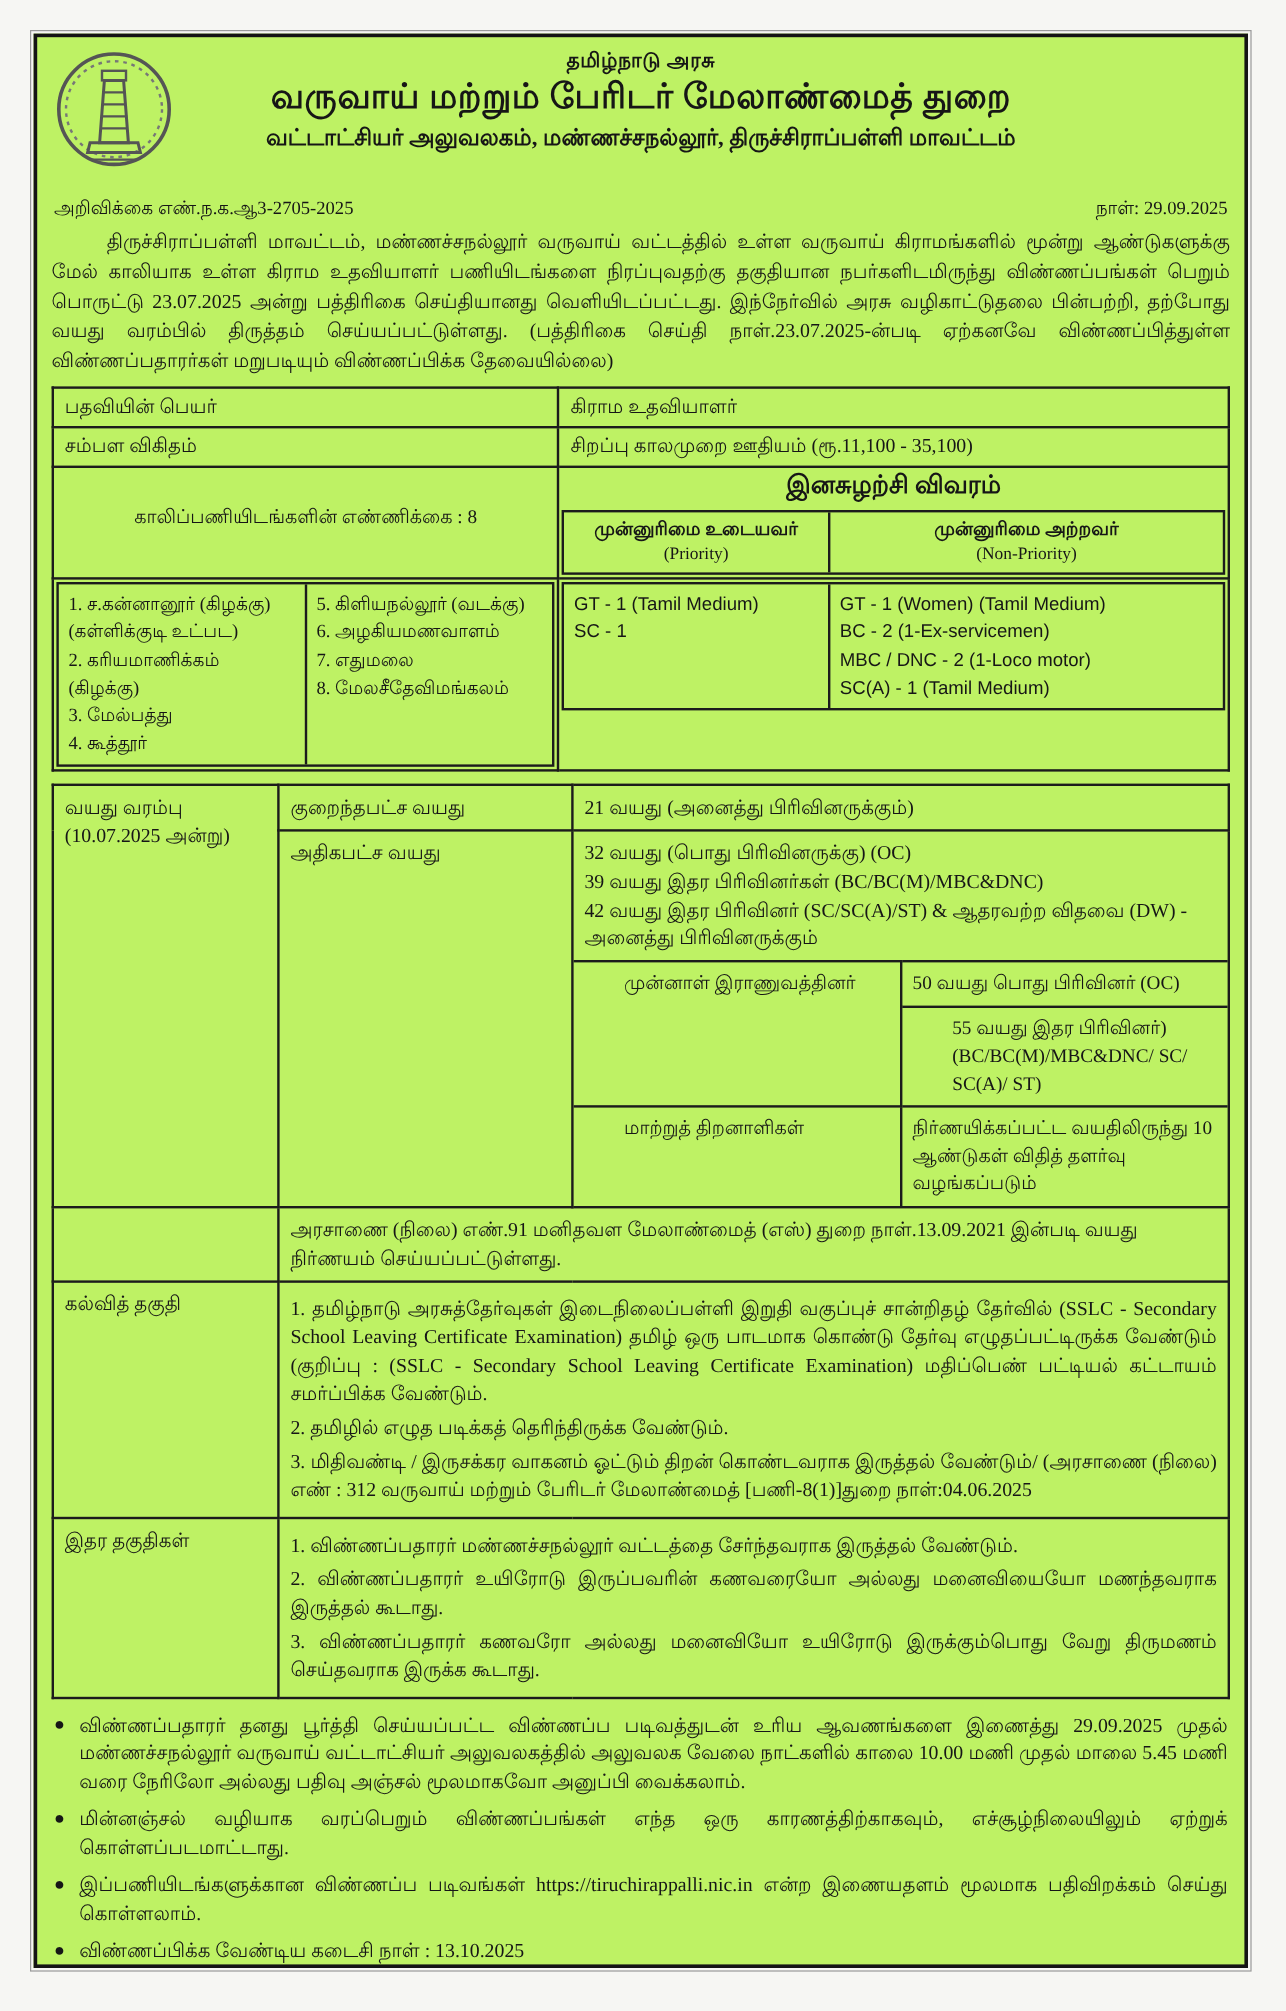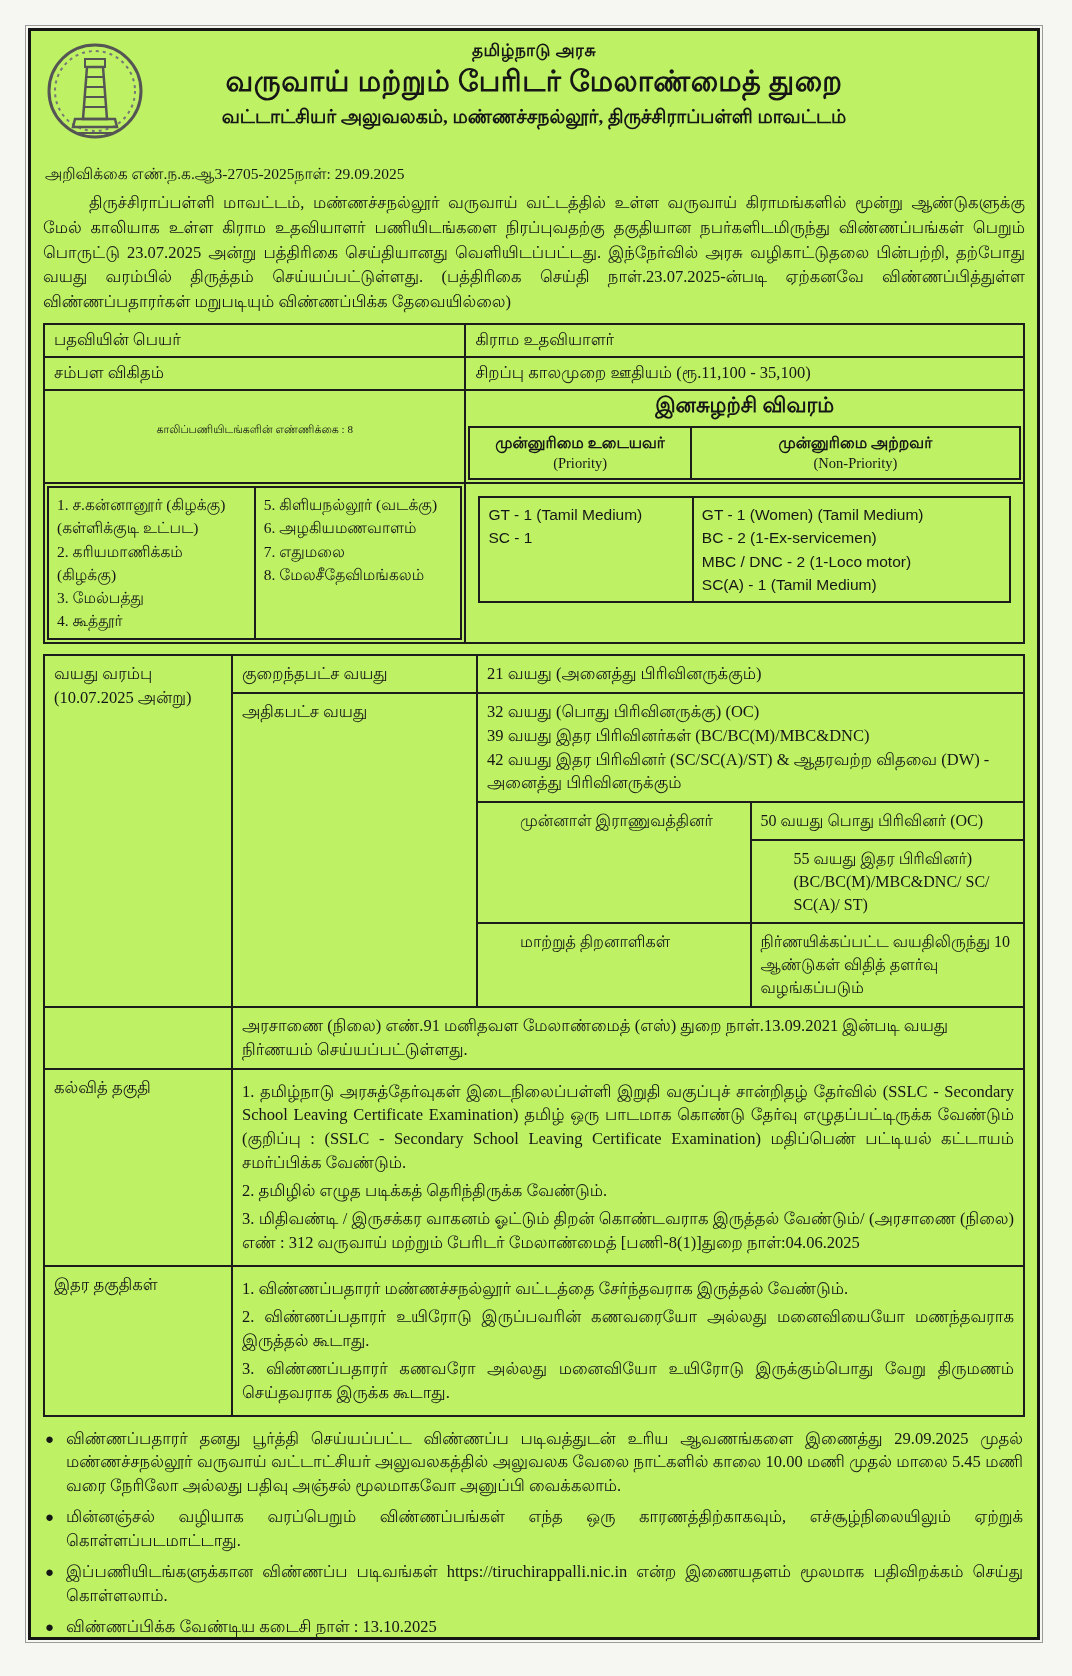--- a/index.html
+++ b/index.html
@@ -19,38 +19,38 @@
     background:#bef264;
     padding:6px 12px 8px 12px;
     overflow:hidden;
   }
   
   .hdr{position:relative;text-align:center;padding-top:4px;min-height:118px;}
   .emblem{position:absolute;left:2px;top:4px;width:100px;height:104px;}
   .govt-line{font-size:17px;font-weight:bold;letter-spacing:.5px;}
   .dept-line{font-size:29px;font-weight:bold;margin-top:3px;letter-spacing:.5px;}
   .office-line{font-size:19px;font-weight:bold;margin-top:4px;}
-  .notice-row{display:flex;justify-content:flex-start;font-size:15.5px;margin-top:6px;padding:0 2px;}
+  .notice-row{display:flex;justify-content:space-between;font-size:15.5px;margin-top:6px;padding:0 2px;}
   
   .intro{font-size:16.5px;line-height:1.5;text-align:justify;text-indent:46px;margin-top:6px;}
   
   table{border-collapse:collapse;width:100%;}
   .tblA{margin-top:8px;border-radius:24px;}
   .tblA td{border:2px solid #1c1c1c;font-size:16.5px;padding:5px 9px;vertical-align:top;}
   .tblA .c1{width:43%;}
-  .tblA .count-cell{text-align:center;vertical-align:top;padding-top:32px;font-size:11px;}
+  .tblA .count-cell{text-align:center;vertical-align:top;padding-top:32px;font-size:16px;}
   .rot-title{text-align:center;font-weight:bold;font-size:21px;padding:2px 16px 6px;}
   .rot-heads{display:flex;border:2px solid #1c1c1c;margin:0 2px 2px;}
   .rot-heads > div{flex:0 0 40%;text-align:center;font-weight:bold;font-size:15.5px;line-height:1.35;padding:5px 4px;box-sizing:border-box;}
   .rot-heads > div + div{flex:1 1 auto;border-left:2px solid #1c1c1c;}
   .rot-heads .sub{font-weight:normal;font-size:14.5px;}
   .vill-box{display:flex;border:2px solid #1c1c1c;margin:2px;min-height:148px;}
   .vill-box > div{flex:1;padding:5px 8px;font-size:15.5px;line-height:1.5;box-sizing:border-box;}
   .vill-box > div + div{border-left:2px solid #1c1c1c;}
-  .val-box{display:flex;border:2px solid #1c1c1c;margin:12px;}
+  .val-box{display:flex;border:2px solid #1c1c1c;margin:2px;}
   .val-box > div{flex:0 0 40%;padding:5px 8px;font-size:15.5px;line-height:1.5;box-sizing:border-box;font-family:"Liberation Sans",sans-serif;}
   .val-box > div + div{flex:1 1 auto;border-left:2px solid #1c1c1c;}
   .r4 td{border-top:none;}
   
   .tblB{margin-top:10px;}
   .tblB td{border:2px solid #1c1c1c;font-size:16.5px;padding:6px 9px;vertical-align:top;line-height:1.45;}
   .tblB .b1{width:168px;}
   .tblB .b2{width:225px;}
   .nopad{padding:0 !important;}
   .maxpad{padding:6px 9px;}

